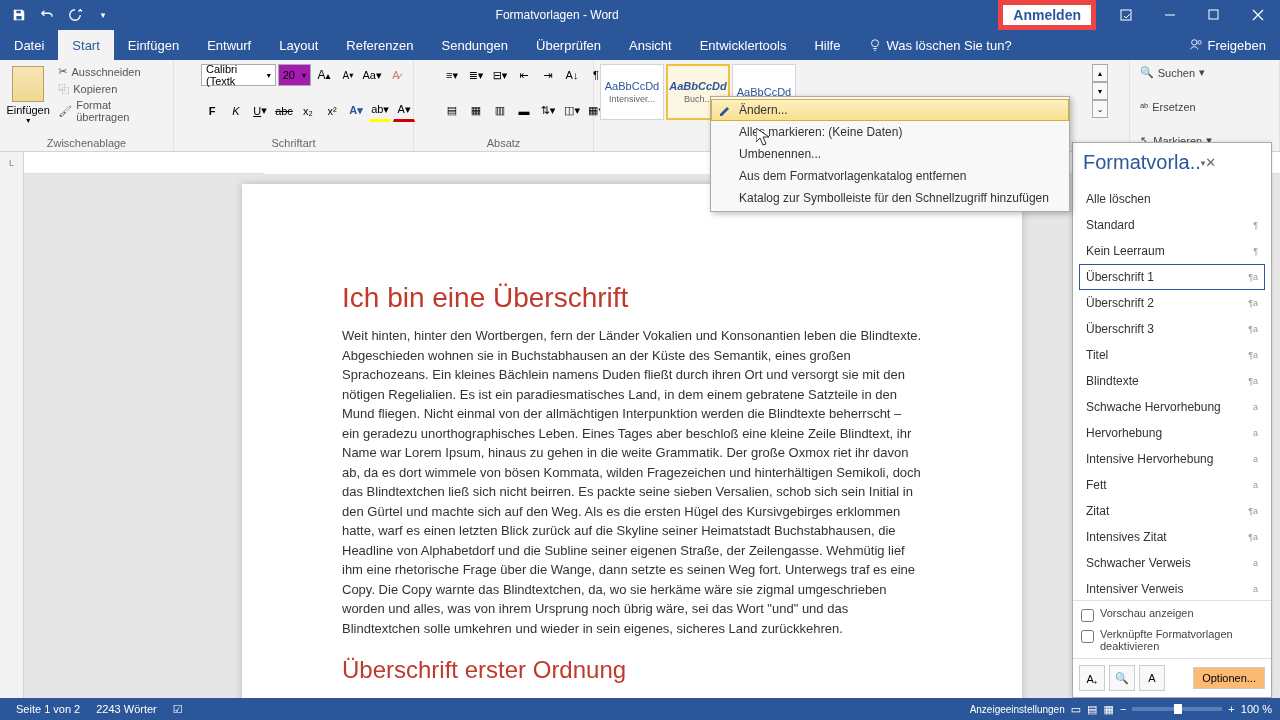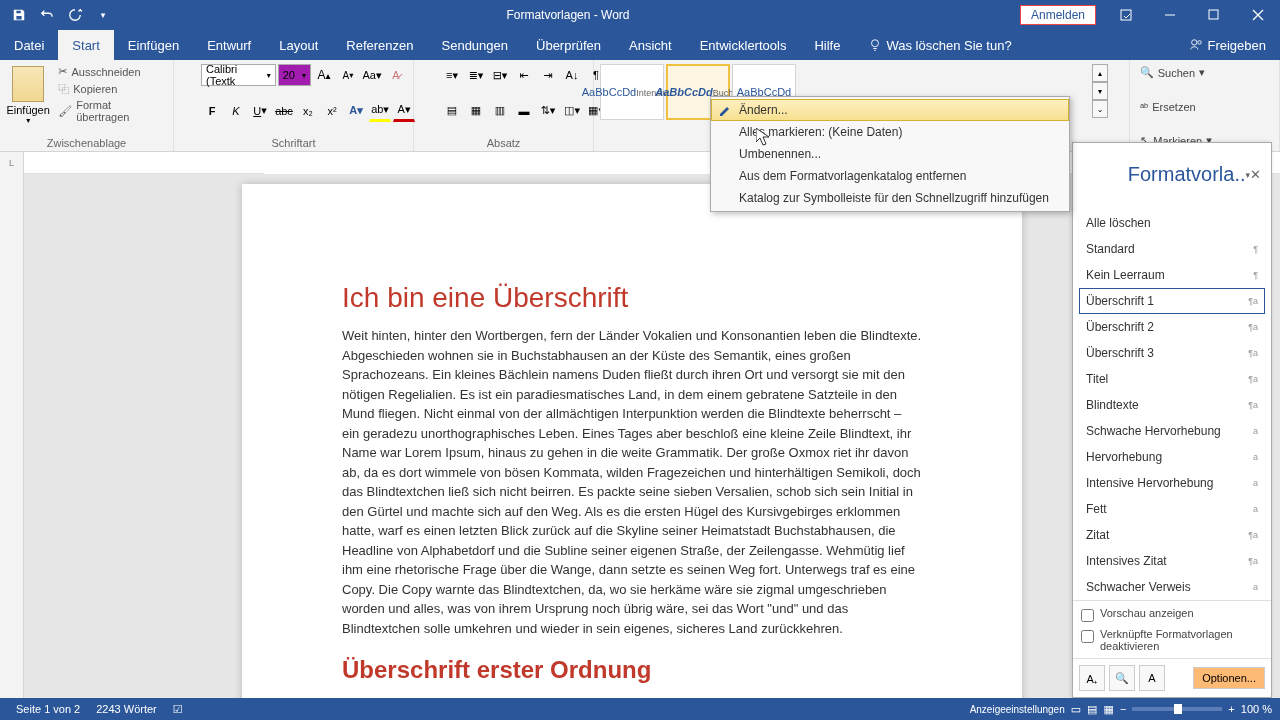--- a/index.html
+++ b/index.html
@@ -5,21 +5,21 @@
 * { margin: 0; padding: 0; box-sizing: border-box; font-family: "Segoe UI", sans-serif; }
 body { width: 1280px; height: 720px; overflow: hidden; background: #fff; position: relative; }
 
 
 .titlebar { height: 30px; background: #2b579a; display: flex; align-items: center; color: #fff; font-size: 12px; }
 .titlebar-left { display: flex; gap: 2px; padding-left: 6px; }
 .titlebar-btn { width: 26px; height: 26px; display: flex; align-items: center; justify-content: center; color: #fff; }
 .titlebar-btn svg { width: 14px; height: 14px; }
 .titlebar-title { flex: 1; text-align: center; font-size: 12px; }
 .titlebar-right { display: flex; align-items: center; }
-.signin { background: #fff; color: #2b579a; padding: 2px 10px; font-size: 12px; margin-right: 8px; border: 1px solid #ef4444; }
+.signin { background: #fff; color: #2b579a; padding: 2px 10px; font-size: 14px; margin-right: 8px; border: 5px solid #ef4444; font-weight: bold; }
 .winbtn { width: 44px; height: 30px; display: flex; align-items: center; justify-content: center; color: #fff; }
 
 
 .menubar { height: 30px; background: #2b579a; display: flex; align-items: stretch; font-size: 13px; color: #fff; }
 .menu-tab { padding: 0 14px; display: flex; align-items: center; cursor: pointer; }
 .menu-tab.file { background: #2b579a; }
 .menu-tab.active { background: #f3f3f3; color: #2b579a; }
 .menu-tell { display: flex; align-items: center; gap: 4px; padding: 0 14px; }
 .menu-share { margin-left: auto; padding: 0 14px; display: flex; align-items: center; gap: 4px; }
 
@@ -35,21 +35,21 @@
 .clip-paste-icon { width: 32px; height: 36px; background: linear-gradient(#f8e6b8, #f0d890); border: 1px solid #b8a060; margin-top: 2px; }
 .clip-side { display: flex; flex-direction: column; gap: 2px; font-size: 11px; color: #555; }
 .clip-item { display: flex; align-items: center; gap: 4px; padding: 1px 4px; }
 
 
 .font-name { width: 88px; height: 22px; border: 1px solid #ababab; background: #fff; font-size: 11px; padding: 0 4px; display: flex; align-items: center; }
 .font-size { width: 38px; height: 22px; border: 1px solid #ababab; background: #a21caf; font-size: 11px; padding: 0 4px; display: flex; align-items: center; }
 
 
 .styles-gallery { display: flex; gap: 2px; }
-.style-item { width: 64px; height: 56px; border: 1px solid #d4d4d4; background: #fff; display: flex; flex-direction: row; align-items: center; justify-content: center; font-size: 10px; color: #666; }
+.style-item { width: 64px; height: 56px; border: 1px solid #d4d4d4; background: #fff; display: flex; flex-direction: column; align-items: center; justify-content: center; font-size: 10px; color: #666; }
 .style-item.hover { border: 2px solid #f0c040; background: #fdf6e3; }
 .style-preview { font-size: 11px; color: #2b579a; }
 .style-preview.bold { font-weight: bold; font-style: italic; }
 .style-label { font-size: 9px; margin-top: 2px; }
 .gallery-scroll { width: 16px; display: flex; flex-direction: column; margin-left: 2px; }
 .gallery-scroll-btn { height: 18px; border: 1px solid #ababab; background: #f8f8f8; display: flex; align-items: center; justify-content: center; font-size: 8px; }
 
 
 .edit-item { display: flex; align-items: center; gap: 4px; padding: 2px 4px; font-size: 11px; color: #444; }
 
@@ -58,33 +58,33 @@
 .ruler-corner { width: 24px; height: 22px; background: #f3f3f3; border-right: 1px solid #d4d4d4; display: flex; align-items: center; justify-content: center; }
 .ruler-h { flex: 1; position: relative; background: repeating-linear-gradient(to right, transparent, transparent 78px, #ccc 78px, #ccc 79px); }
 .ruler-h-inner { position: absolute; left: 240px; width: 720px; height: 22px; background: #fff; }
 
 
 .doc-area { position: absolute; top: 174px; left: 0; right: 0; bottom: 22px; display: flex; background: #e6e6e6; }
 .ruler-v { width: 24px; background: #f3f3f3; border-right: 1px solid #d4d4d4; font-size: 9px; color: #888; }
 .doc-scroll { flex: 1; overflow: hidden; position: relative; }
 .page { position: absolute; left: 218px; top: 10px; width: 780px; height: 1000px; background: #fff; box-shadow: 0 0 8px rgba(0,0,0,0.2); padding: 98px 100px; }
 .heading1 { color: #c0392b; font-size: 28px; font-weight: normal; margin-bottom: 12px; font-family: "Calibri Light", sans-serif; }
-.heading1b { color: #c0392b; font-size: 24px; font-weight: bold; margin-top: 18px; font-family: "Calibri Light", sans-serif; }
+.heading1b { color: #c0392b; font-size: 24px; font-weight: normal; margin-top: 18px; font-family: "Calibri Light", sans-serif; }
 .body-text { font-size: 13px; line-height: 1.5; color: #333; text-align: left; }
 
 
 .context-menu { position: absolute; top: 96px; left: 710px; width: 360px; background: #f8f8f8; border: 1px solid #ababab; box-shadow: 2px 2px 6px rgba(0,0,0,0.25); z-index: 100; padding: 2px 0; }
 .ctx-item { padding: 4px 10px 4px 28px; font-size: 12px; color: #333; position: relative; }
 .ctx-item.hover { background: linear-gradient(#fdf0c0, #f8e090); border: 1px solid #d8b030; padding: 3px 9px 3px 27px; }
 .ctx-icon { position: absolute; left: 6px; top: 4px; width: 14px; height: 14px; }
 .cursor { position: absolute; top: 128px; left: 756px; width: 16px; height: 20px; z-index: 200; pointer-events: none; }
 
 
 .styles-pane { position: absolute; top: 142px; right: 8px; width: 200px; bottom: 22px; background: #fff; border: 1px solid #ababab; box-shadow: -1px 0 4px rgba(0,0,0,0.15); display: flex; flex-direction: column; }
-.pane-header { padding: 20px 10px; display: flex; align-items: center; justify-content: flex-end; }
+.pane-header { padding: 8px 10px; display: flex; align-items: center; justify-content: flex-start; }
 .pane-title { color: #2b579a; font-size: 20px; font-family: "Calibri Light", sans-serif; }
 .pane-close { font-size: 13px; color: #666; }
 .pane-list { flex: 1; overflow: hidden; padding: 4px 6px; }
 .pane-style { padding: 5px 6px; font-size: 12px; color: #333; display: flex; align-items: center; justify-content: space-between; border: 1px solid transparent; }
 .pane-style.selected { border: 1px solid #2b579a; }
 .pane-style-mark { font-size: 9px; color: #999; }
 .pane-opts { padding: 6px 8px; font-size: 11px; color: #444; display: flex; flex-direction: column; gap: 6px; border-top: 1px solid #e0e0e0; }
 .pane-check { display: flex; align-items: flex-start; gap: 6px; }
 .pane-check input { margin-top: 2px; }
 .pane-bottom { padding: 6px; border-top: 1px solid #e0e0e0; display: flex; gap: 4px; align-items: center; }

